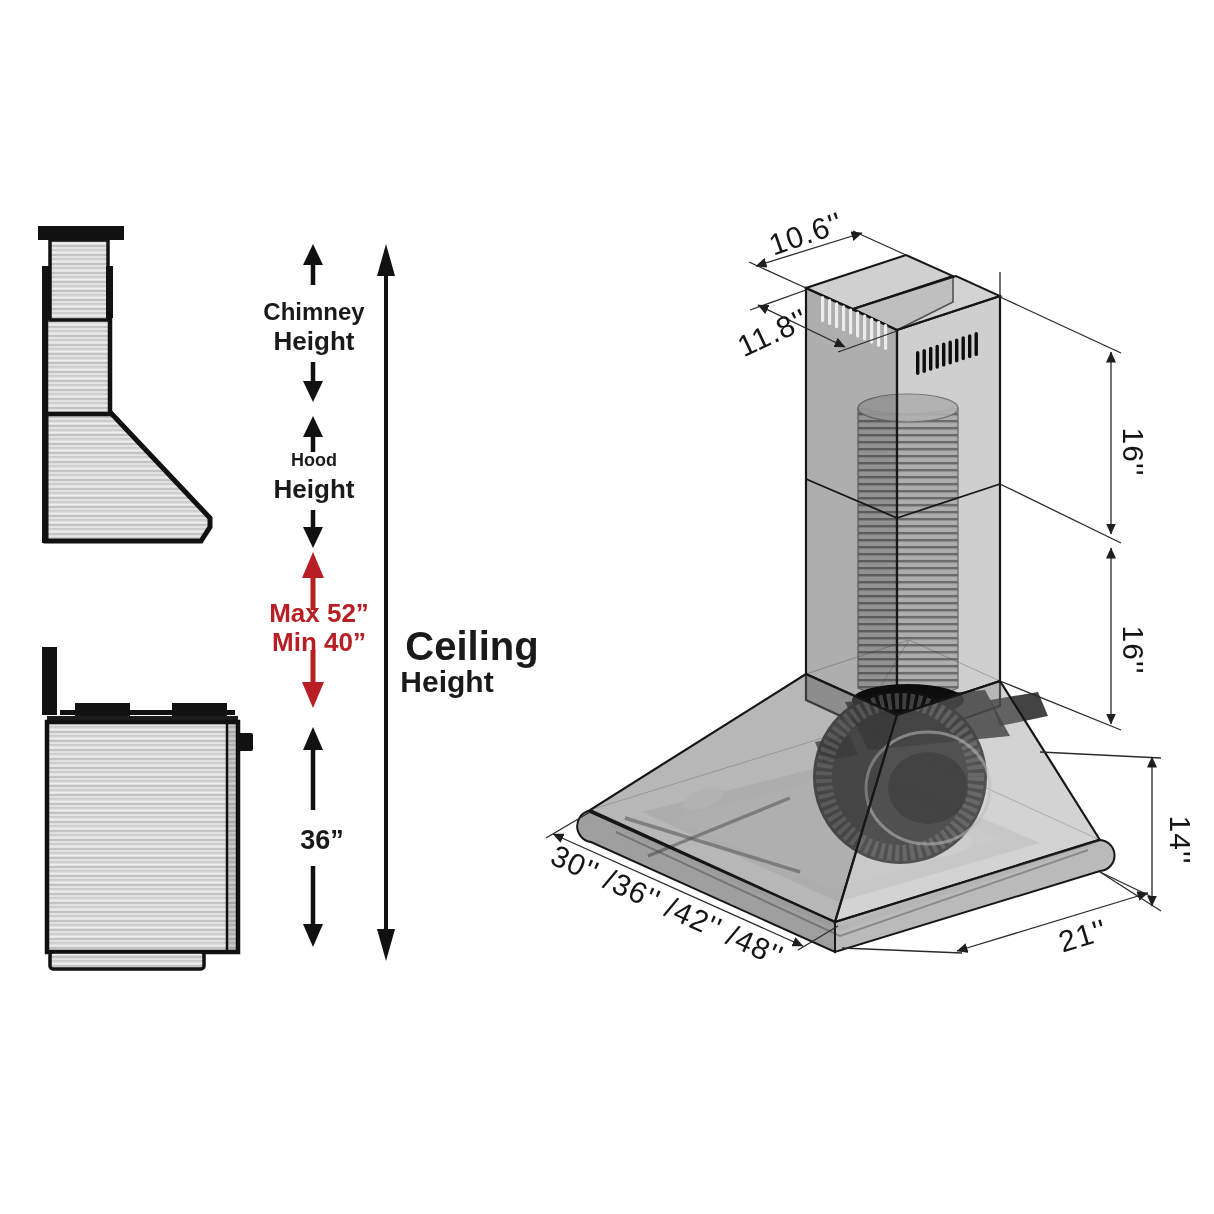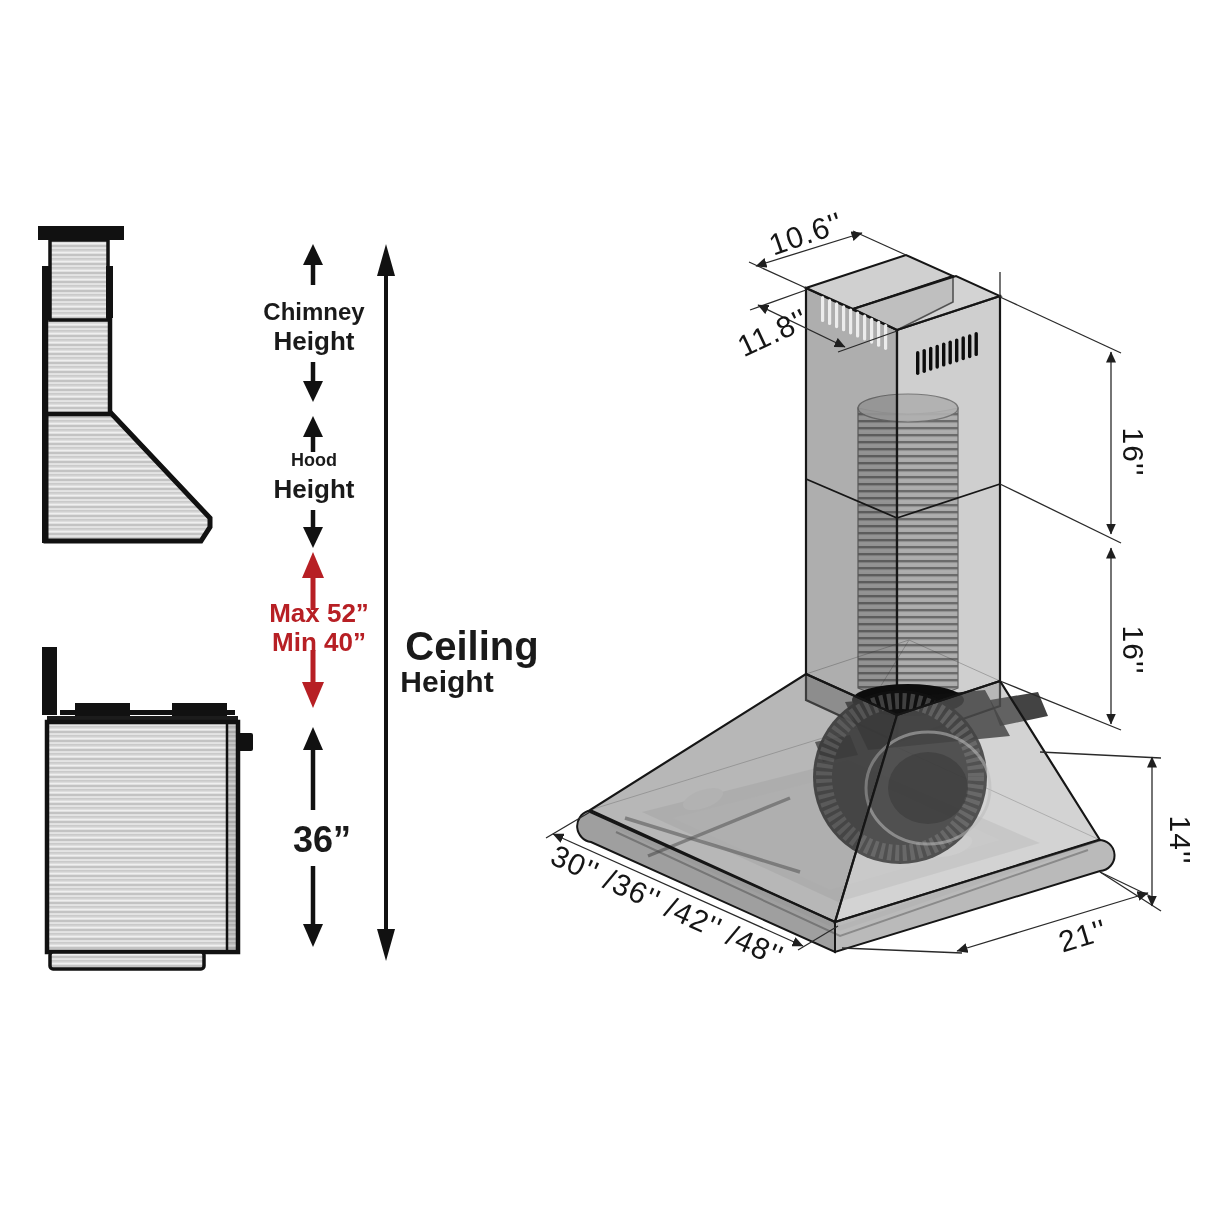--- a/index.html
+++ b/index.html
@@ -202,21 +202,21 @@
 
 <div class="lbl" style="left:314px;top:460px;font-size:18px;">Hood</div>
 <div class="lbl" style="left:314px;top:489px;font-size:26px;">Height</div>
 
 <div class="lbl red" style="left:319px;top:613px;font-size:26px;">Max 52”</div>
 <div class="lbl red" style="left:319px;top:642px;font-size:26px;">Min 40”</div>
 
 <div class="lbl" style="left:450px;top:646px;font-size:40px;margin-left:22px;">Ceiling</div>
 <div class="lbl" style="left:447px;top:682px;font-size:30px;">Height</div>
 
-<div class="lbl" style="left:322px;top:840px;font-size:36px;">36”</div>
+<div class="lbl" style="left:322px;top:840px;font-size:27px;">36”</div>
 
 <div class="dim" style="left:806px;top:234px;transform:translate(-50%,-50%) rotate(-19deg);">10.6''</div>
 <div class="dim" style="left:773px;top:333px;transform:translate(-50%,-50%) rotate(-25deg);">11.8''</div>
 <div class="dim" style="left:1133px;top:452px;transform:translate(-50%,-50%) rotate(90deg);">16''</div>
 <div class="dim" style="left:1133px;top:650px;transform:translate(-50%,-50%) rotate(90deg);">16''</div>
 <div class="dim" style="left:1180px;top:840px;transform:translate(-50%,-50%) rotate(90deg);">14''</div>
 <div class="dim" style="left:1083px;top:936px;transform:translate(-50%,-50%) rotate(-17deg);">21''</div>
 <div class="dim" style="left:667px;top:906px;transform:translate(-50%,-50%) rotate(24.5deg);">30'' /36'' /42'' /48''</div>
 
 </div>

